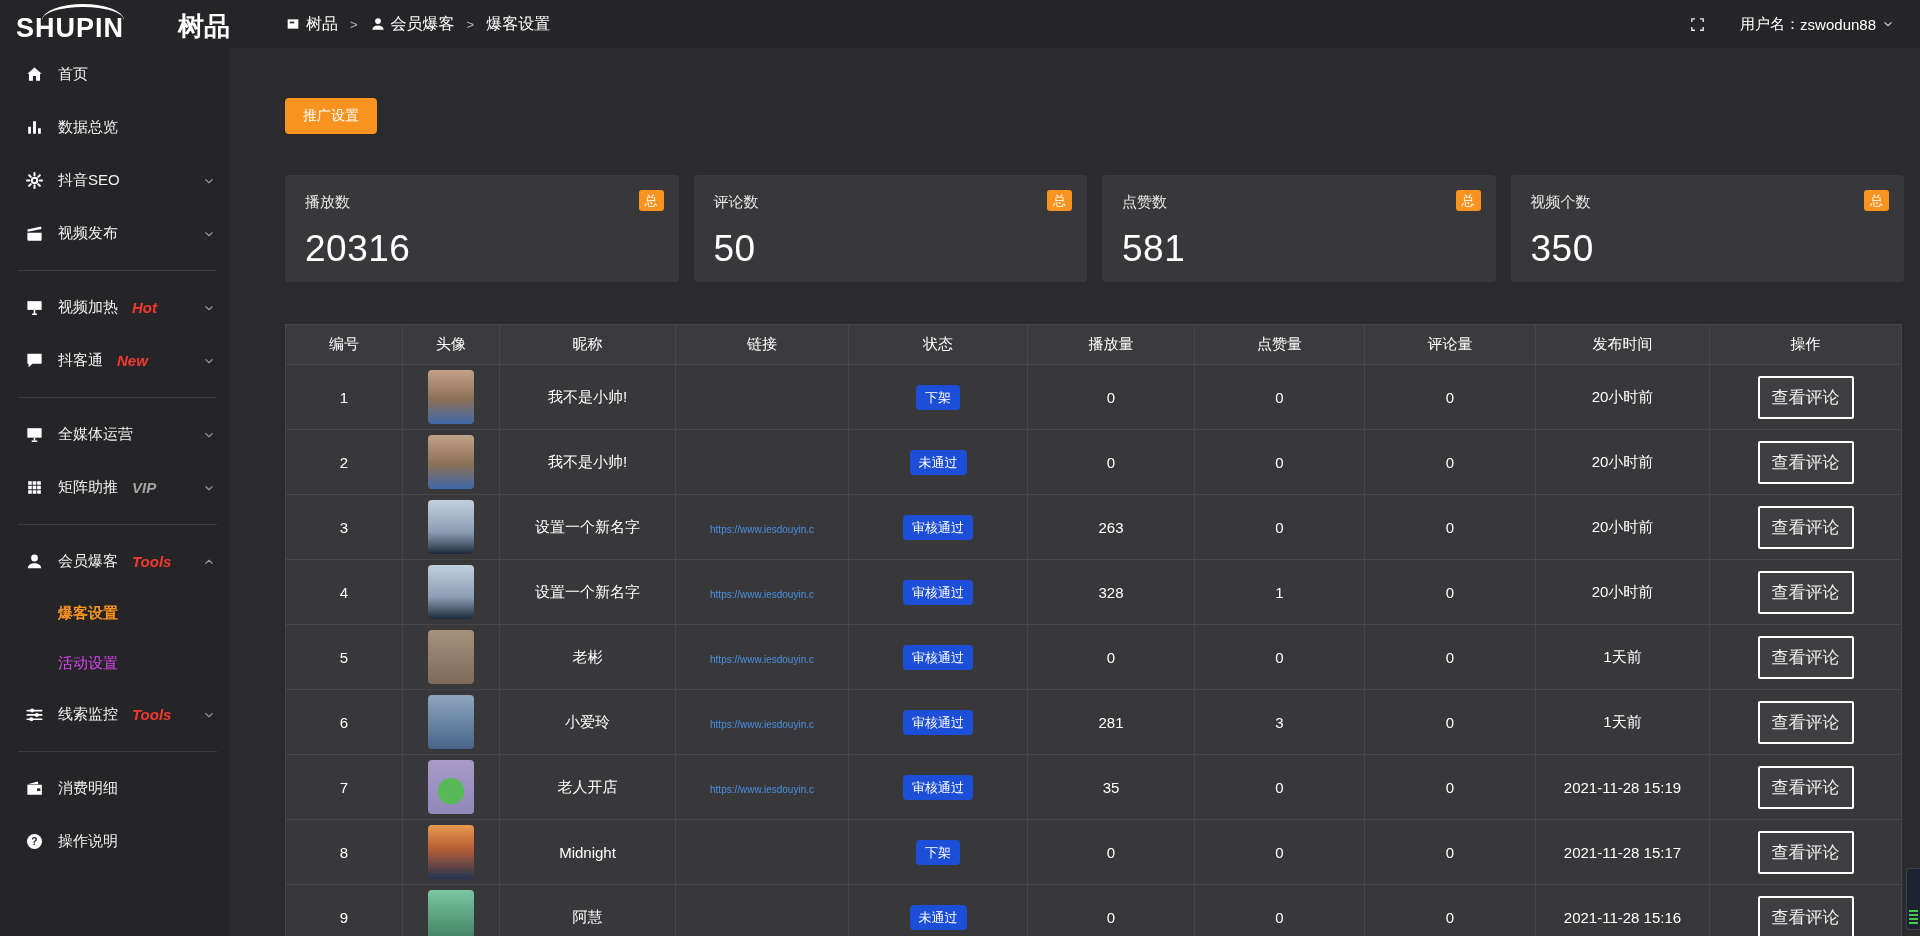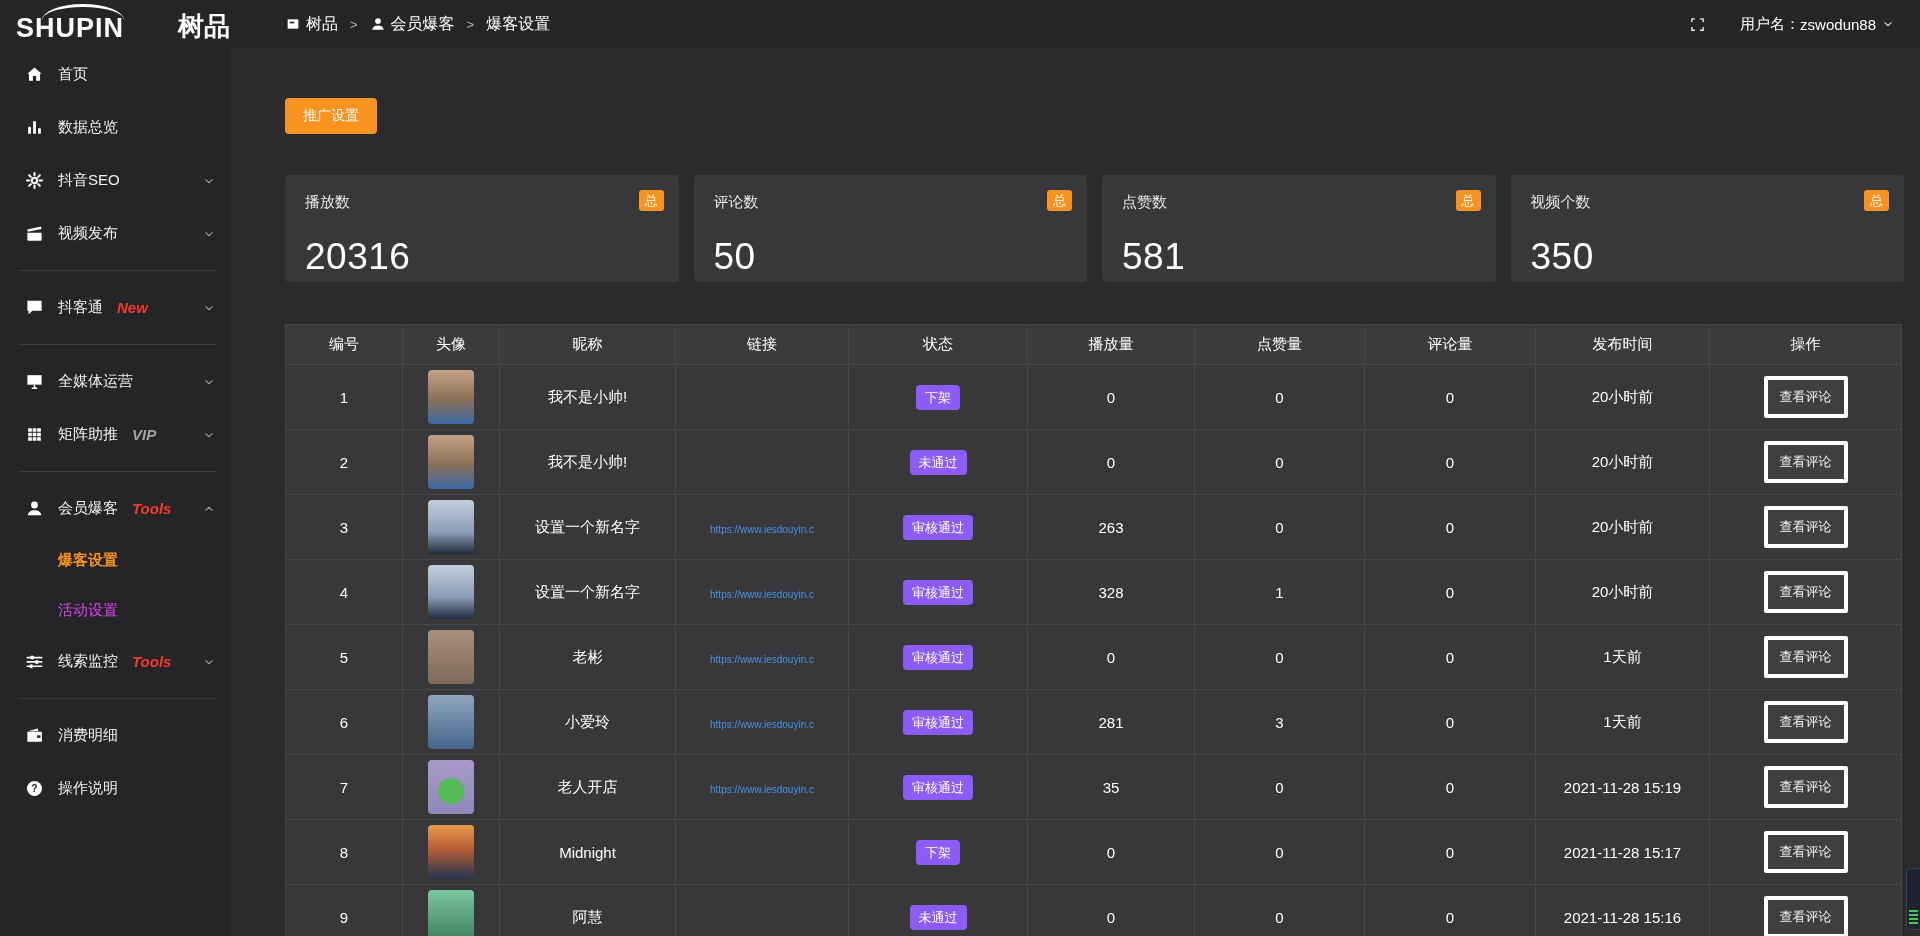--- a/index.html
+++ b/index.html
@@ -44,35 +44,35 @@
   
   .content { position:absolute; left:230px; top:48px; right:0; bottom:0; background:#2b2b2d;
     padding:0 16px 0 55px; overflow:hidden; }
   .promo-btn { margin-top:50px; display:inline-block; background:#f7931e; color:#fff; border:none;
     font-size:14px; padding:9px 18px; border-radius:4px; cursor:pointer;
     font-family:"Liberation Sans","DejaVu Sans",sans-serif; }
 
   .cards { display:flex; gap:15px; margin-top:41px; }
   .card { flex:1; height:107px; background:#38383a; border-radius:4px; padding:18px 18px 0 20px; position:relative; }
   .card-label { font-size:15px; color:#e8e8e8; }
-  .card-value { font-size:37px; color:#fff; margin-top:24px; letter-spacing:0.5px; }
+  .card-value { font-size:37px; color:#fff; margin-top:16px; letter-spacing:0.5px; }
   .card-badge { position:absolute; right:15px; top:15px; background:#f7931e; color:#fff;
     font-size:13px; padding:4px 6px; border-radius:3px; line-height:1; }
 
   .data-table { margin-top:42px; border-collapse:collapse; table-layout:fixed; width:1616px;
     background:#38383a; border:1px solid #47474a; }
   .data-table th, .data-table td { border:1px solid #47474a; text-align:center; vertical-align:middle;
     font-size:15px; color:#fff; font-weight:normal; overflow:hidden; white-space:nowrap; }
   .data-table thead th { height:40px; background:#3b3b3d; }
   .data-table tbody td { height:65px; }
   .avatar { width:46px; height:54px; border-radius:4px; margin:0 auto; }
   .link-cell a { color:#4a90e2; text-decoration:none; font-size:10px; cursor:pointer; }
-  .status-badge { display:inline-block; background:#8b5cf6; color:#fff; font-size:13px;
+  .status-badge { display:inline-block; background:#1d4ed8; color:#fff; font-size:13px;
     padding:6px 9px; border-radius:4px; line-height:1; }
-  .view-btn { background:#3f3f42; border:4px solid #ffffff; color:#f0f0f0; font-size:13px;
+  .view-btn { background:#3f3f42; border:2px solid #ffffff; color:#f0f0f0; font-size:17px;
     padding:8px 12px; border-radius:2px; cursor:pointer;
     font-family:"Liberation Sans","DejaVu Sans",sans-serif; }
 
   
   .float-widget { position:absolute; right:0; top:868px; width:14px; height:62px; background:#1d2330;
     border:1px solid #39414f; border-right:none; border-radius:4px 0 0 4px; cursor:pointer; }
   .eq-icon { position:absolute; left:2px; bottom:5px; width:9px; }
   .eq-icon i { display:block; height:2px; background:#45c94f; margin-top:2px; }
 </style>
 </head>
@@ -124,20 +124,35 @@
           </svg>
         </span>
         <span>视频发布</span>
         <span class="side-chevron down">
           <svg viewBox="0 0 24 24" fill="currentColor">
             <path d="M6.5 9.5 12 15l5.5-5.5" fill="none" stroke="currentColor" stroke-width="2" stroke-linecap="round" stroke-linejoin="round"></path>
           </svg>
         </span>
       </div>
       <div class="side-divider"></div>
+      <div class="side-item">
+        <span class="icon">
+          <svg viewBox="0 0 24 24" fill="currentColor">
+            <path d="M3 4h18v11H3z"></path>
+            <path d="M9 20.5h6M12 15v5.5" stroke="currentColor" stroke-width="2" fill="none"></path>
+          </svg>
+        </span>
+        <span>视频加热</span>
+        <span class="side-tag tag-red">Hot</span>
+        <span class="side-chevron down">
+          <svg viewBox="0 0 24 24" fill="currentColor">
+            <path d="M6.5 9.5 12 15l5.5-5.5" fill="none" stroke="currentColor" stroke-width="2" stroke-linecap="round" stroke-linejoin="round"></path>
+          </svg>
+        </span>
+      </div>
       <div class="side-item">
         <span class="icon">
           <svg viewBox="0 0 24 24" fill="currentColor">
             <path d="M3 3.5h18V16H9.5L4.5 20.5V16H3z"></path>
           </svg>
         </span>
         <span>抖客通</span>
         <span class="side-tag tag-red">New</span>
         <span class="side-chevron down">
           <svg viewBox="0 0 24 24" fill="currentColor">

